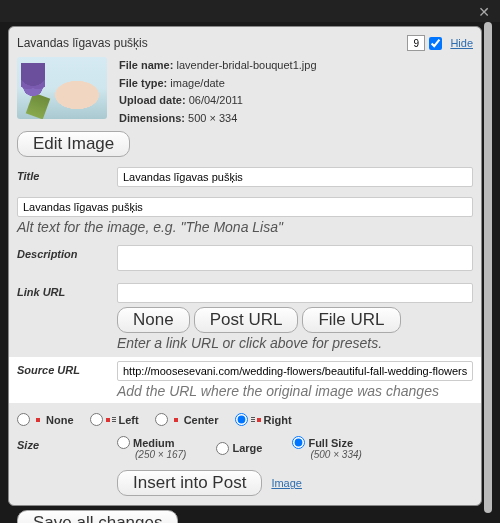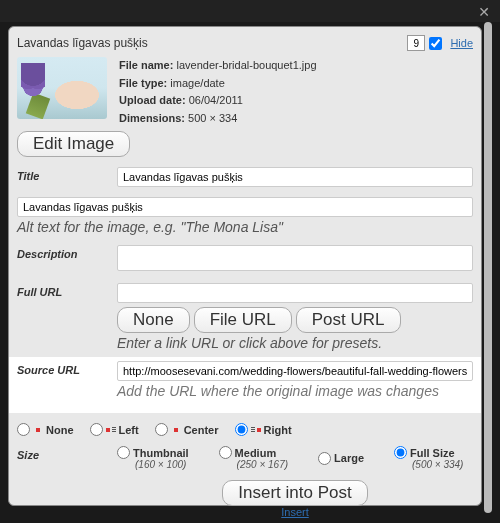--- a/index.html
+++ b/index.html
@@ -29,36 +29,36 @@
   .meta b { font-weight: bold; }
   .btn { background: linear-gradient(#fefefe,#ededed); border: 1px solid #aaa; border-radius: 10px; padding: 2px 15px; font-size: 17px; cursor: pointer; color: #333; }
   .field-row { display: flex; align-items: flex-start; margin-top: 10px; }
   .field-label { width: 100px; font-weight: bold; font-size: 11px; padding-top: 3px; font-style: italic; }
   .field-body { flex: 1; }
   .req { color: #c00; margin-right: 4px; }
   input.text, textarea.text { width: 100%; border: 1px solid #ccc; background: #fff; padding: 3px 5px; font-size: 11px; font-family: inherit; border-radius: 2px; }
   textarea.text { height: 18px; resize: none; overflow: hidden; }
   .hint { font-style: italic; color: #555; font-size: 14px; margin-top: 2px; }
   .btn-row { display: flex; gap: 4px; margin-bottom: 2px; }
-  .highlight { background: #fff; margin: 6px -8px 0 -8px; padding: 4px 8px 14px 8px; }
+  .highlight { background: #fff; margin: 6px -8px 0 -8px; padding: 4px 8px 4px 8px; }
   .highlight .hint { color: #777; }
   .radios { display: flex; gap: 16px; align-items: center; font-size: 11px; }
   .radios.size { gap: 30px; }
   .radio-opt { display: flex; align-items: center; gap: 3px; }
   .radio-opt input { margin:0; }
   .align-ico { width: 10px; height: 6px; display: inline-block; position: relative; }
   .align-ico::before { content:""; position:absolute; width:4px; height:4px; background:#d33; top:1px; }
   .align-ico::after { content:""; position:absolute; width:4px; height:1px; background:#555; box-shadow:0 2px 0 #555, 0 4px 0 #555; top:0; }
   .ai-none::before { left:3px; } .ai-none::after { left:0; width:10px; top:5px; box-shadow:none; height:0; }
   .ai-left::before { left:0; } .ai-left::after { right:0; }
   .ai-center::before { left:3px; } .ai-center::after { left:0; width:10px; top:5px; box-shadow:none; height:0; }
   .ai-right::before { right:0; } .ai-right::after { left:0; }
   .size-block { text-align: left; }
   .size-block .dim { font-style: italic; color: #555; font-size: 10px; margin-left: 18px; }
-  .action-row { margin-top: 10px; margin-left: 100px; display:flex; align-items:center; gap:0;flex-direction:column; }
+  .action-row { margin-top: 10px; margin-left: 100px; display:flex; align-items:center; gap:9px; }
   .link-blue { color: #2e6db0; text-decoration: underline; cursor: pointer; font-size: 11px; }
   .save-row { margin-top: 14px; }
 </style>
 </head>
 <body>
 
 <div class="topbar">
   <span class="close-x">✕</span>
 </div>
 
@@ -108,27 +108,27 @@
 
 
   <div class="field-row">
     <div class="field-label">Description</div>
     <div class="field-body">
       <textarea class="text" style="height: 26px;"></textarea>
     </div>
   </div>
 
   <div class="field-row">
-    <div class="field-label">Full URL</div>
+    <div class="field-label">Link URL</div>
     <div class="field-body">
       <input class="text" value="" style="">
       <div class="btn-row" style="margin-top:4px">
         <button class="btn">None</button>
+        <button class="btn">Post URL</button>
         <button class="btn">File URL</button>
-        <button class="btn">Post URL</button>
       </div>
       <div class="hint">Enter a link URL or click above for presets.</div>
     </div>
   </div>
 
   <div class="highlight">
     <div class="field-row" style="margin-top:0">
       <div class="field-label">Source URL</div>
       <div class="field-body">
         <input class="text" value="http://moosesevani.com/wedding-flowers/beautiful-fall-wedding-flowers.html/attachm" style="">
@@ -161,27 +161,20 @@
             <b>Right</b>
           </label>
       </div>
     </div>
   </div>
 
   <div class="field-row">
     <div class="field-label">Size</div>
     <div class="field-body">
       <div class="radios size">
-        <div class="size-block">
-            <label class="radio-opt">
-              <input type="radio" name="sz" style="">
-              <b>Thumbnail</b>
-            </label>
-            <div class="dim">(160 × 100)</div>
-          </div>
         <div class="size-block">
             <label class="radio-opt">
               <input type="radio" name="sz" style="">
               <b>Medium</b>
             </label>
             <div class="dim">(250 × 167)</div>
           </div>
         <div class="size-block">
             <label class="radio-opt">
               <input type="radio" name="sz" style="">
@@ -194,21 +187,21 @@
               <b>Full Size</b>
             </label>
             <div class="dim">(500 × 334)</div>
           </div>
       </div>
     </div>
   </div>
 
   <div class="action-row">
     <button class="btn">Insert into Post</button>
-    <a class="link-blue">Insert</a>
+    <a class="link-blue">Image</a>
   </div>
 
   <div class="save-row">
     <button class="btn">Save all changes</button>
   </div>
 
 </div>
 
 <div class="scrollbar"></div>
 

